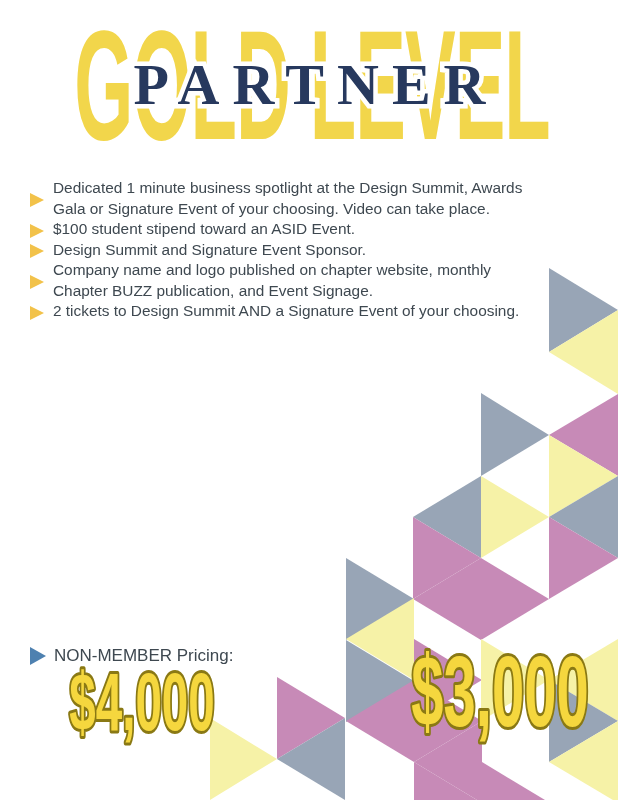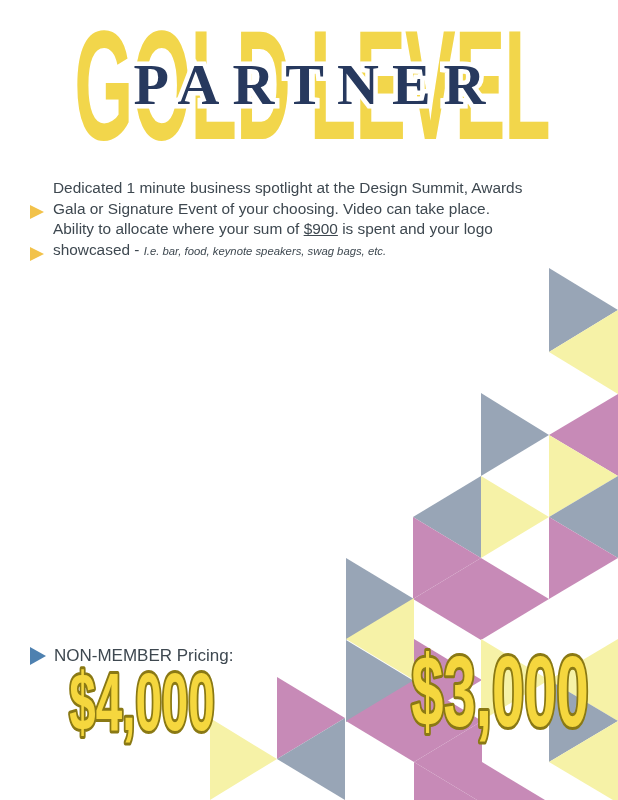--- a/index.html
+++ b/index.html
@@ -5,21 +5,21 @@
   html,body{margin:0;padding:0;background:#fff;}
   #page{position:relative;width:618px;height:800px;background:#fff;overflow:hidden;
         font-family:"Liberation Sans",sans-serif;}
   #mosaic{position:absolute;left:0;top:0;z-index:0;}
   #header{position:absolute;left:0;top:0;z-index:2;}
   .gold-word{fill:var(--c-gold);font-family:"Liberation Sans",sans-serif;font-weight:bold;}
   .partner-word{fill:var(--c-navy);stroke:#ffffff;stroke-width:9;paint-order:stroke;
         font-family:"Liberation Serif",serif;font-weight:bold;}
   #benefits{position:absolute;left:30px;top:178px;width:505px;z-index:2;
         color:var(--c-body_text);font-size:15.4px;line-height:20.5px;}
-  .benefit-row{display:flex;align-items:flex-end;}
+  .benefit-row{display:flex;align-items:center;}
   .tri{flex:0 0 auto;width:0;height:0;border-top:7px solid transparent;
         border-bottom:7px solid transparent;border-left:14px solid var(--c-bullet);
         margin:3px 9px 0 0;}
   .benefit-text{flex:1 1 auto;}
   .amount-underline{text-decoration:underline;}
   .note{font-style:italic;font-size:11.3px;}
   #pricing-label{position:absolute;left:30px;top:646px;z-index:2;display:flex;
         align-items:center;color:var(--c-body_text);font-size:17px;}
   .tri-blue{width:0;height:0;border-top:9px solid transparent;border-bottom:9px solid transparent;
         border-left:16px solid var(--c-pricing_bullet);margin-right:8px;}
@@ -71,21 +71,33 @@
     <text class="partner-word" text-anchor="middle" x="0" y="0" letter-spacing="13" font-size="58" transform="translate(316,104)">PARTNER</text>
   </svg>
 
   <div id="benefits">
     <div class="benefit-row">
       <span class="tri"></span>
       <span class="benefit-text">Dedicated 1 minute business spotlight at the Design Summit, Awards Gala or Signature Event of your choosing. Video can take place.</span>
     </div>
     <div class="benefit-row">
       <span class="tri"></span>
-      <span class="benefit-text"><span>Ability to allocate where your sum of </span><span class="amount-underline">$900</span><span> is spent and your logo showcased - </span><span class="note">I.e. bar, food, keynote speakers, swag bags, etc.</span></span>
+      <span class="benefit-text">$100 student stipend toward an ASID Event.</span>
+    </div>
+    <div class="benefit-row">
+      <span class="tri"></span>
+      <span class="benefit-text">Design Summit and Signature Event Sponsor.</span>
+    </div>
+    <div class="benefit-row">
+      <span class="tri"></span>
+      <span class="benefit-text">Company name and logo published on chapter website, monthly Chapter BUZZ publication, and Event Signage.</span>
+    </div>
+    <div class="benefit-row">
+      <span class="tri"></span>
+      <span class="benefit-text">2 tickets to Design Summit AND a Signature Event of your choosing.</span>
     </div>
   </div>
 
   <div id="pricing-label">
     <span class="tri-blue"></span>
     <span>NON-MEMBER Pricing:</span>
   </div>
 
   <svg id="price-left" class="price-svg" width="220" height="95" viewBox="0 0 220 95">
     <text class="price-text" text-anchor="middle" x="0" y="0" font-size="82" transform="translate(106,74) scale(0.58,1)">$4,000</text>

